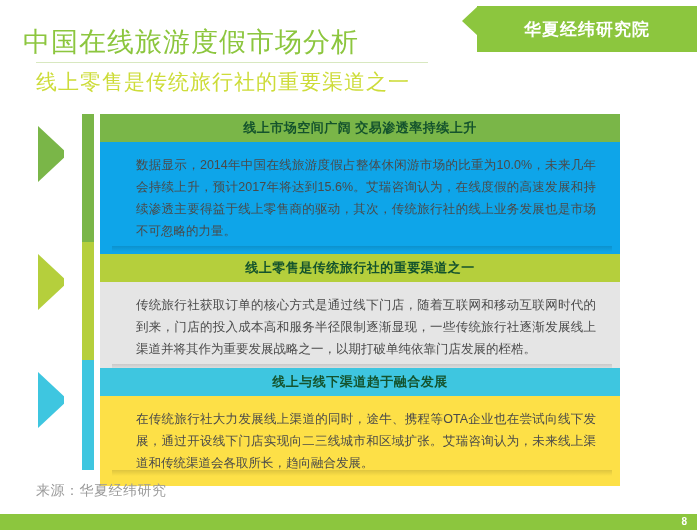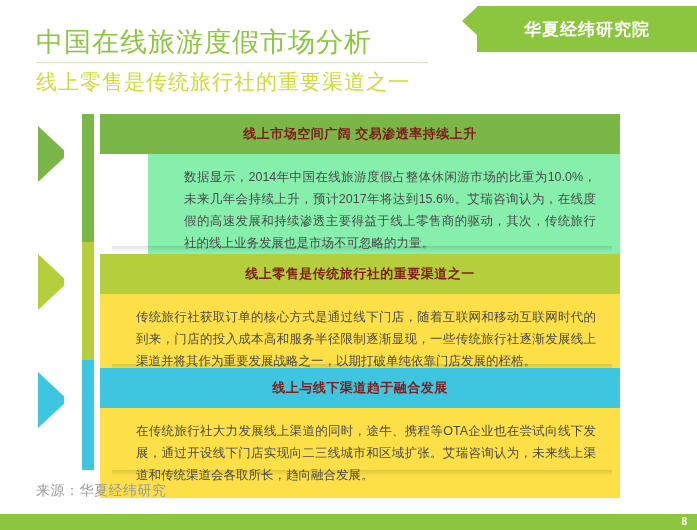--- a/index.html
+++ b/index.html
@@ -47,21 +47,21 @@
   .brand-text {
     color: #ffffff;
     font-size: 17px;
     font-weight: bold;
     letter-spacing: 1px;
   }
 
   
   .title-main {
     position: absolute;
-    left: 36px;
+    left: 23px;
     top: 24px;
     font-size: 27px;
     color: #8cc63e;
     letter-spacing: 1px;
     white-space: nowrap;
   }
   .title-sub {
     position: absolute;
     left: 36px;
     top: 68px;
@@ -80,25 +80,25 @@
   }
 
   
   .block {
     position: absolute;
     left: 100px;
     width: 520px;
   }
   .block-head {
     position: relative;
-    height: 40px;
+    height: 28px;
     display: flex;
     align-items: center;
     justify-content: center;
-    color: #7f1d1d;
+    color: #14532d;
     font-size: 13px;
     font-weight: bold;
     letter-spacing: .5px;
   }
   .block-body {
     position: relative;
     padding: 12px 24px 12px 36px;
     font-size: 12.5px;
     line-height: 22px;
     color: #4a4a4a;
@@ -107,25 +107,25 @@
   
   .bar {
     position: absolute;
     left: -18px;
     top: 0;
     width: 12px;
   }
 
   
   .b1 .block-head { background: #7ab648; }
-  .b1 .block-body { background: #86efac; margin-left: 48px; }
+  .b1 .block-body { background: #0ea5e9; }
   .b1 .bar { background: #7ab648; }
 
   .b2 .block-head { background: #b5cf3c; margin-top: 12px; }
-  .b2 .block-body { background: #fde047; }
+  .b2 .block-body { background: #e5e5e5; }
   .b2 .bar { background: #b5cf3c; }
 
   .b3 .block-head { background: #3ec6e0; margin-top: 8px; }
   .b3 .block-body { background: #fde047; }
   .b3 .bar { background: #3ec6e0; }
 
   .sideshape {
     position: absolute;
     left: 38px;
     width: 56px;

